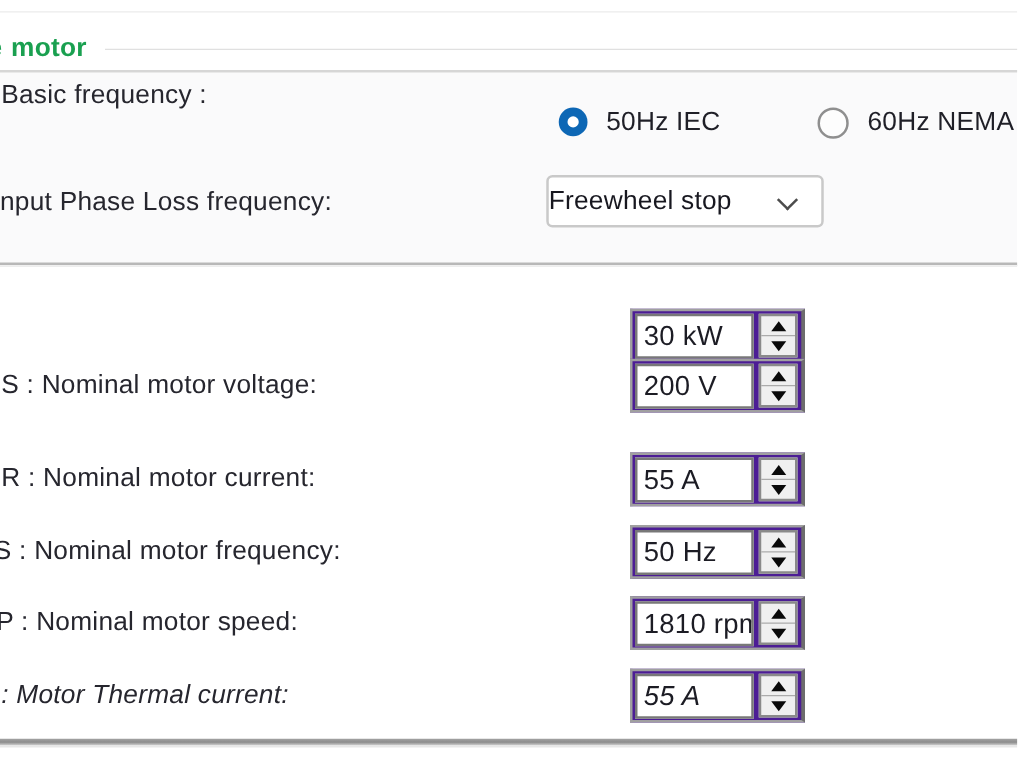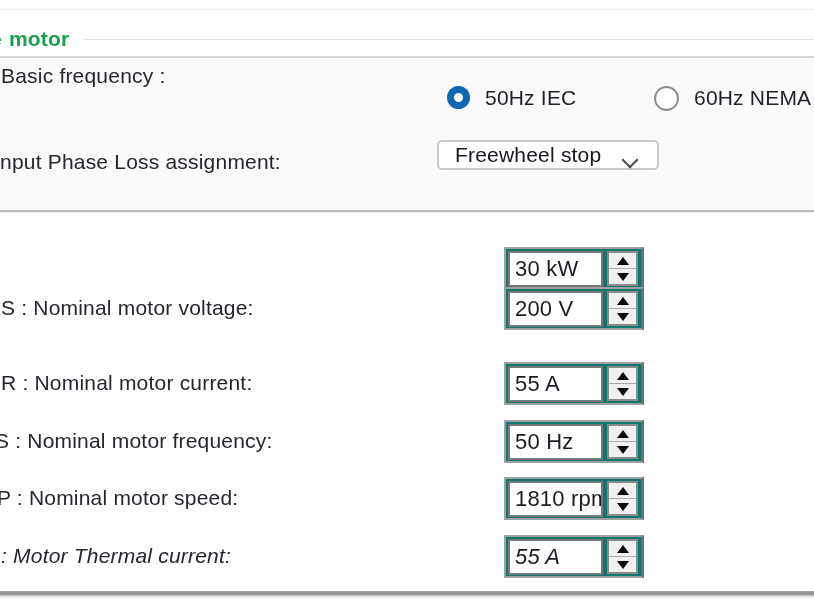--- a/index.html
+++ b/index.html
@@ -31,37 +31,37 @@
   .radio-option{position:absolute;top:86px;height:26px;display:flex;align-items:flex-start;cursor:default;}
   .radio-50{left:447px;}
   .radio-60{left:654px;}
   .radio-circle{position:relative;width:23px;height:23px;border-radius:50%;flex:0 0 auto;}
   .radio-circle.checked{background:#0d67b5;}
   .radio-circle.checked::after{content:"";position:absolute;left:7px;top:7px;width:9px;height:9px;border-radius:50%;background:#ffffff;}
   .radio-circle.unchecked{background:#fdfdfd;border:2px solid #8f8f8f;width:21px;height:21px;}
   .radio-text{margin-left:15px;font-size:21px;letter-spacing:.2px;color:#1f1f27;white-space:nowrap;}
 
   
-  .dropdown{position:absolute;top:140px;left:437px;width:222px;height:30px;box-sizing:border-box;
+  .dropdown{position:absolute;top:140px;left:437px;width:222px;height:42px;box-sizing:border-box;
     background:#ffffff;border:2px solid #c9c9c9;border-radius:5px;
-    display:flex;align-items:center;padding-left:16px;cursor:default;}
+    display:flex;align-items:center;cursor:default;}
   .dropdown-text{font-size:21px;color:#17171f;letter-spacing:.2px;white-space:nowrap;}
   .chevron{position:absolute;right:21px;top:13px;width:10px;height:10px;
     border-right:2px solid #4c4c4c;border-bottom:2px solid #4c4c4c;
     transform:rotate(45deg);transform-origin:center;margin-top:-1px;}
 
   
   .param-row{position:absolute;left:0;width:814px;height:44px;}
   .r0{top:247px;}.r1{top:287px;text-decoration:underline;}.r2{top:362px;}.r3{top:420px;padding-left:24px;}.r4{top:477px;}.r5{top:535px;font-style:italic;}
   .param-row .field-label{top:9px;}
   .r3 .field-label{left:-5px;}
   .r4 .field-label{left:-3px;}
 
   .spin-widget{position:absolute;left:504px;top:0;width:140px;height:43px;box-sizing:border-box;
-    background:#0f766e;border:2px solid #a0a0a0;border-right:3px solid #6d6d6d;
+    background:#4c1d95;border:2px solid #a0a0a0;border-right:3px solid #6d6d6d;
     display:flex;align-items:flex-start;padding:2px 3px 2px 2px;}
   .spin-field{box-sizing:border-box;width:95px;height:36px;background:#ffffff;
     border:2px solid #787878;display:flex;align-items:center;padding-left:5px;
     font-size:22px;color:#1c1c24;white-space:nowrap;overflow:hidden;letter-spacing:.2px;}
   .spin-buttons{box-sizing:border-box;margin-left:4px;width:31px;height:35px;
     background:#f0f0f0;border:2px solid #8a8a8a;display:flex;flex-direction:column;}
   .spin-half{flex:1;display:flex;align-items:center;justify-content:center;cursor:default;}
   .spin-half.up{border-bottom:1px solid #ababab;}
   .tri-up{width:0;height:0;border-left:6px solid transparent;border-right:6px solid transparent;border-bottom:8px solid #0a0a0a;}
   .tri-down{width:0;height:0;border-left:6px solid transparent;border-right:6px solid transparent;border-top:8px solid #0a0a0a;}
@@ -86,21 +86,21 @@
   <div class="radio-option radio-50">
     <span class="radio-circle checked"></span>
     <span class="radio-text">50Hz IEC</span>
   </div>
 
   <div class="radio-option radio-60">
     <span class="radio-circle unchecked"></span>
     <span class="radio-text">60Hz NEMA</span>
   </div>
 
-  <div class="field-label" style="top:150px;left:0;">nput Phase Loss assignment:</div>
+  <div class="field-label" style="top:150px;left:0;">nput Phase Loss frequency:</div>
 
   <div class="dropdown">
     <span class="dropdown-text">Freewheel stop</span>
     <span class="chevron"></span>
   </div>
 
   <div class="param-row r0">
     <div class="spin-widget">
       <div class="spin-field">30 kW</div>
       <div class="spin-buttons">

